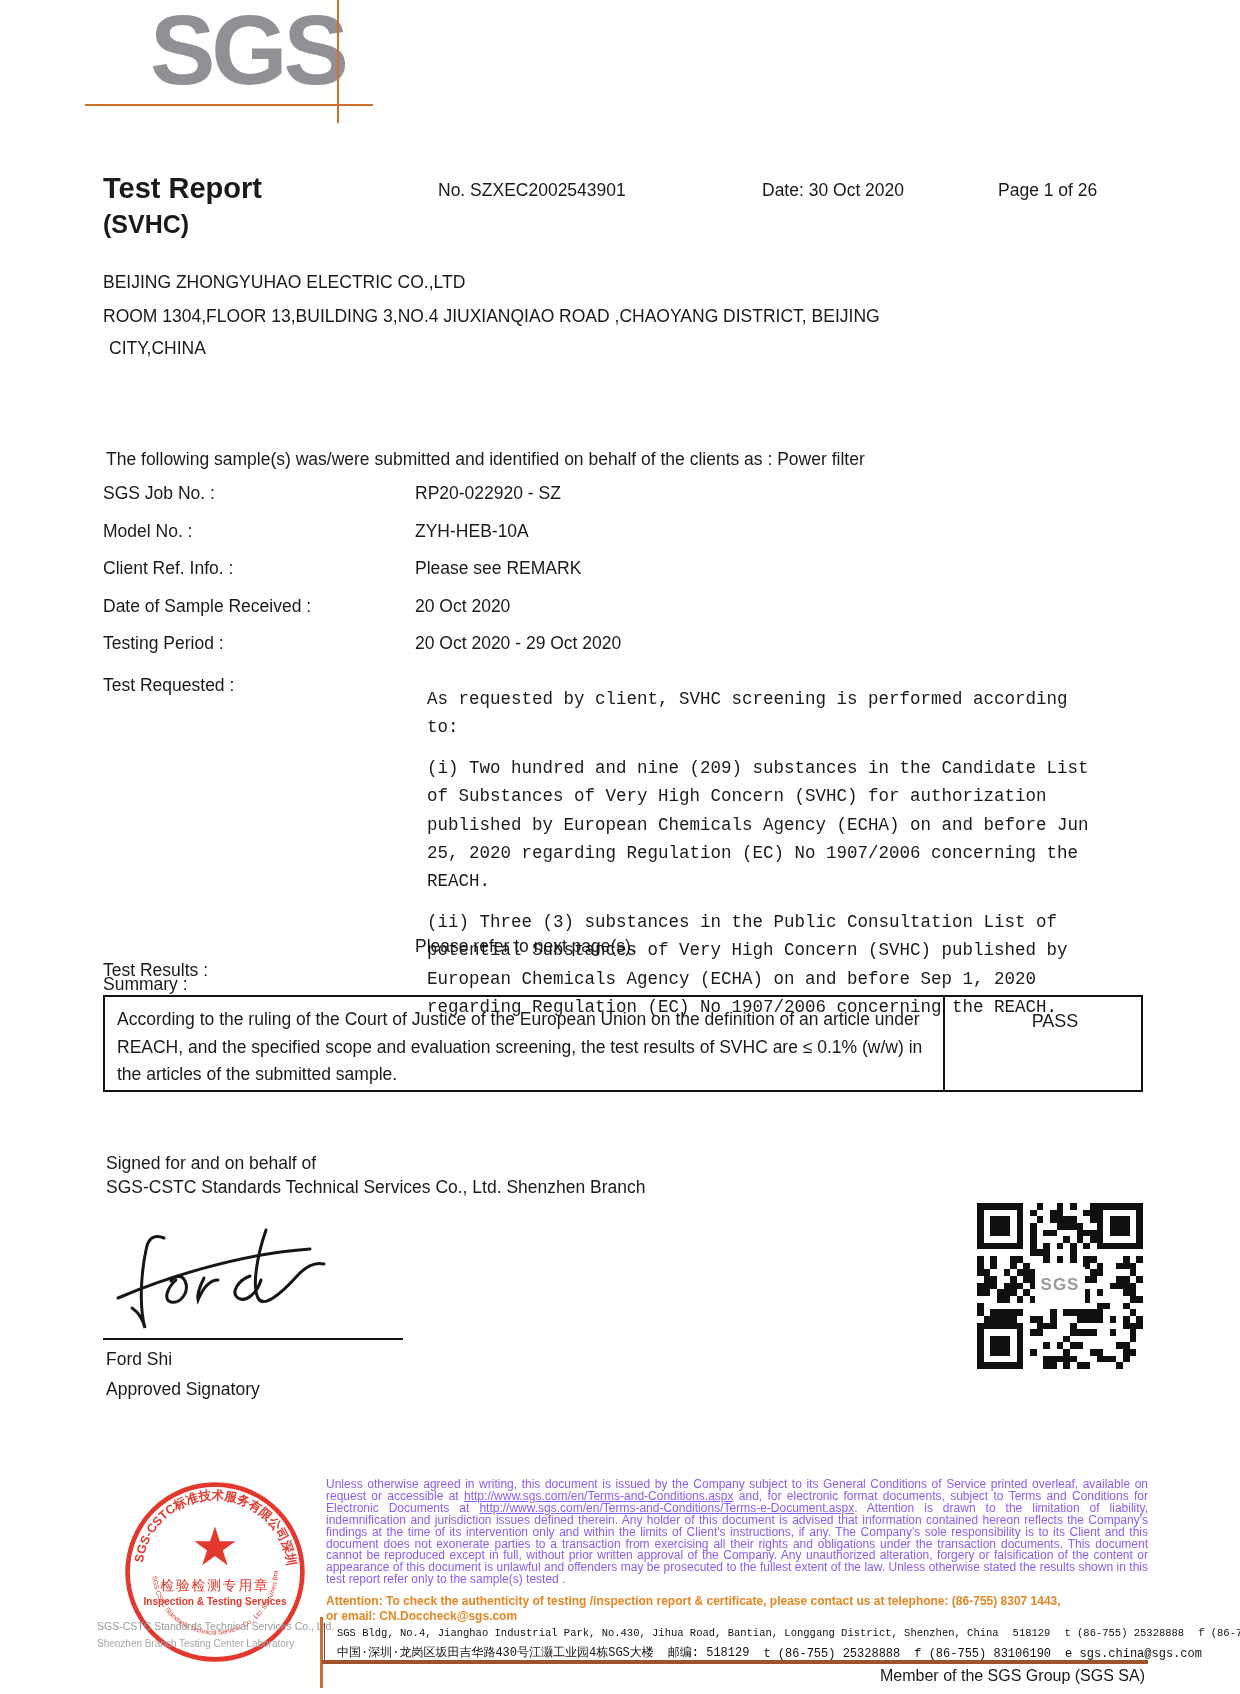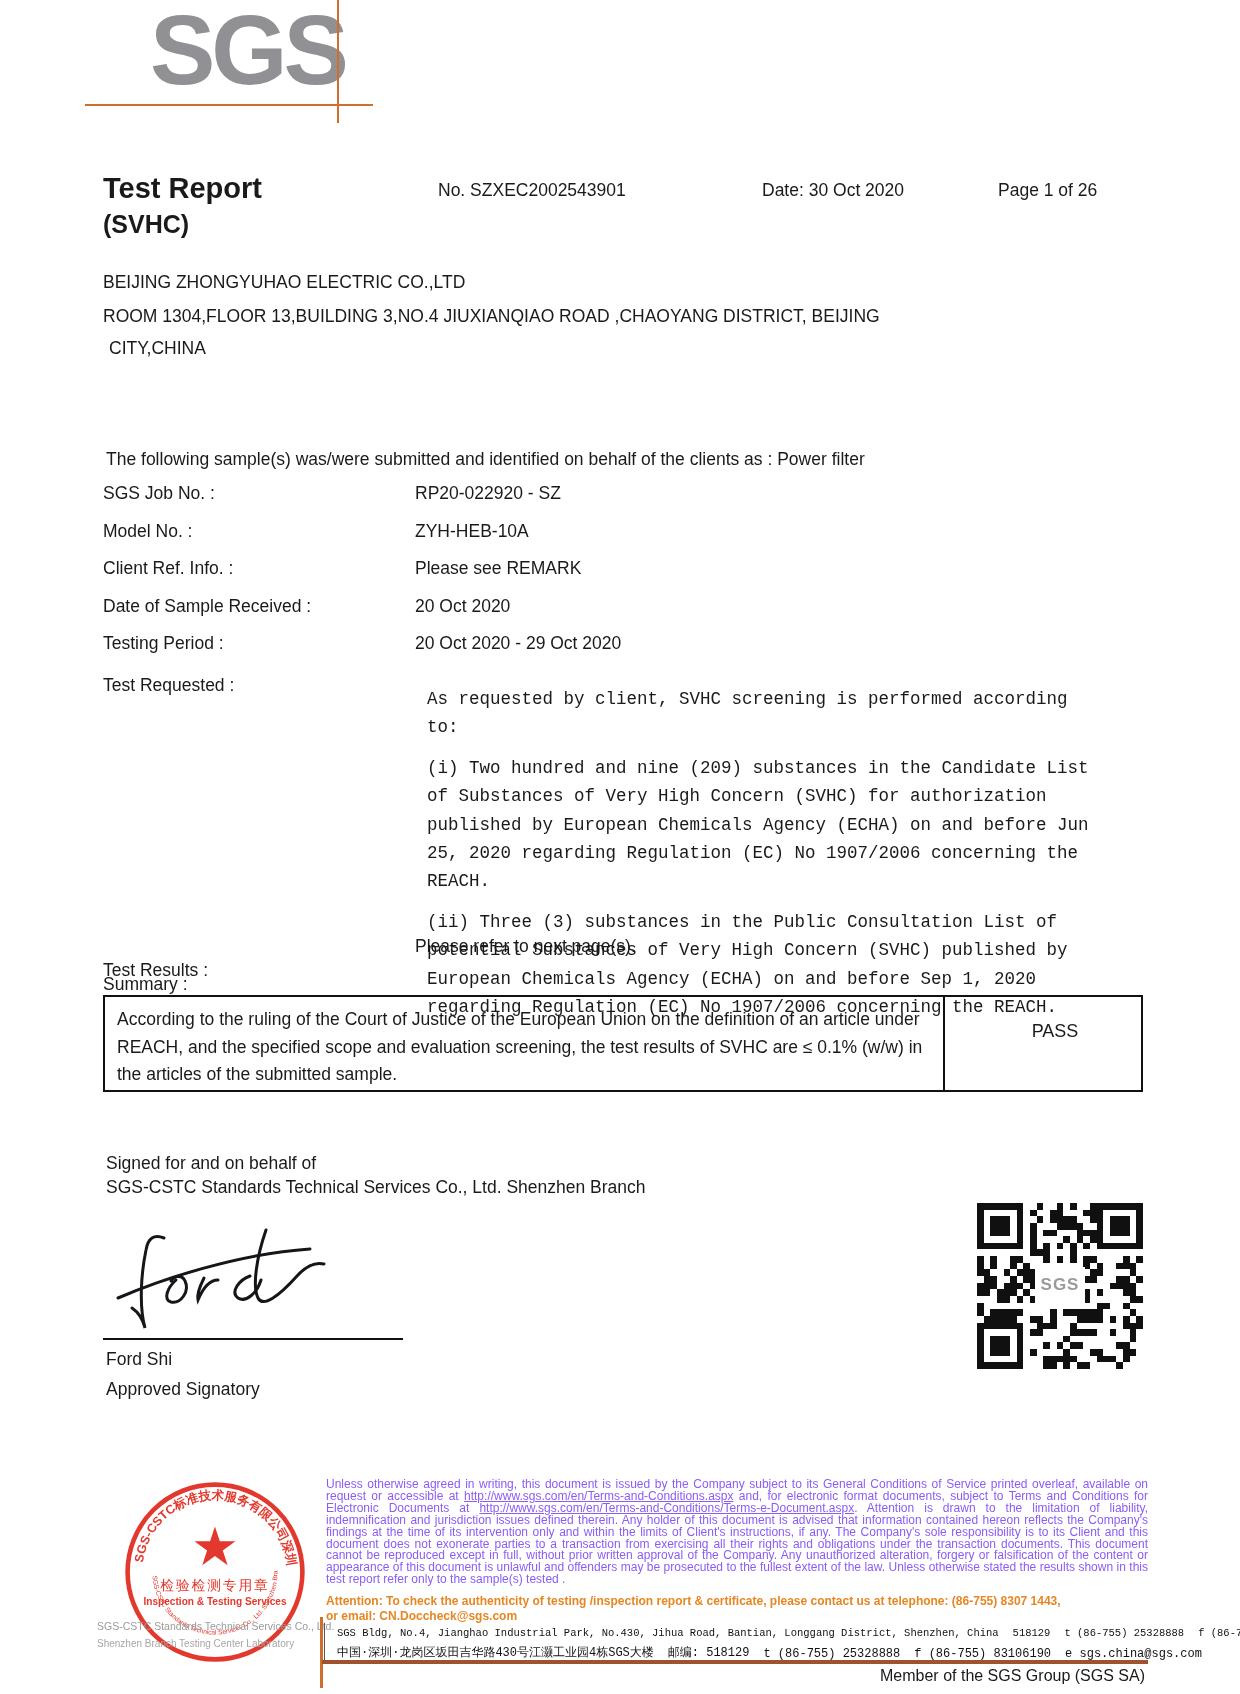--- a/index.html
+++ b/index.html
@@ -37,21 +37,21 @@
   .tr-value p{margin:12px;font-family:Liberation Mono, monospace;}
 
   .res-label{left:103px;top:936px;font-size:17.5px;margin-top:24px;}
   .res-value{left:415px;top:936px;font-size:17.5px;}
 
   .summary-label{left:103px;top:974px;font-size:17.5px;}
   .summary-box{left:103px;top:995px;width:1040px;height:97px;border:2px solid #111;
     display:flex;box-sizing:border-box;gap:24px;}
   .summary-text{width:840px;flex:0 0 840px;box-sizing:border-box;border-right:2px solid #111;
     padding:9px 14px 0 12px;font-size:17.5px;line-height:27.5px;}
-  .summary-verdict{flex:1;text-align:center;padding-top:24px;font-size:18px;}
+  .summary-verdict{flex:1;text-align:center;padding-top:14px;font-size:18px;}
 
   .signed1{left:106px;top:1153px;font-size:17.5px;}
   .signed2{left:106px;top:1177px;font-size:17.5px;}
 
   .sig-svg{left:108px;top:1222px;}
   .sig-line{left:103px;top:1338px;width:300px;height:2px;background:#111;}
   .sig-name{left:106px;top:1349px;font-size:17.5px;}
   .sig-title{left:106px;top:1379px;font-size:17.5px;}
 
   .qr-wrap{left:977px;top:1203px;width:166px;height:166px;}

